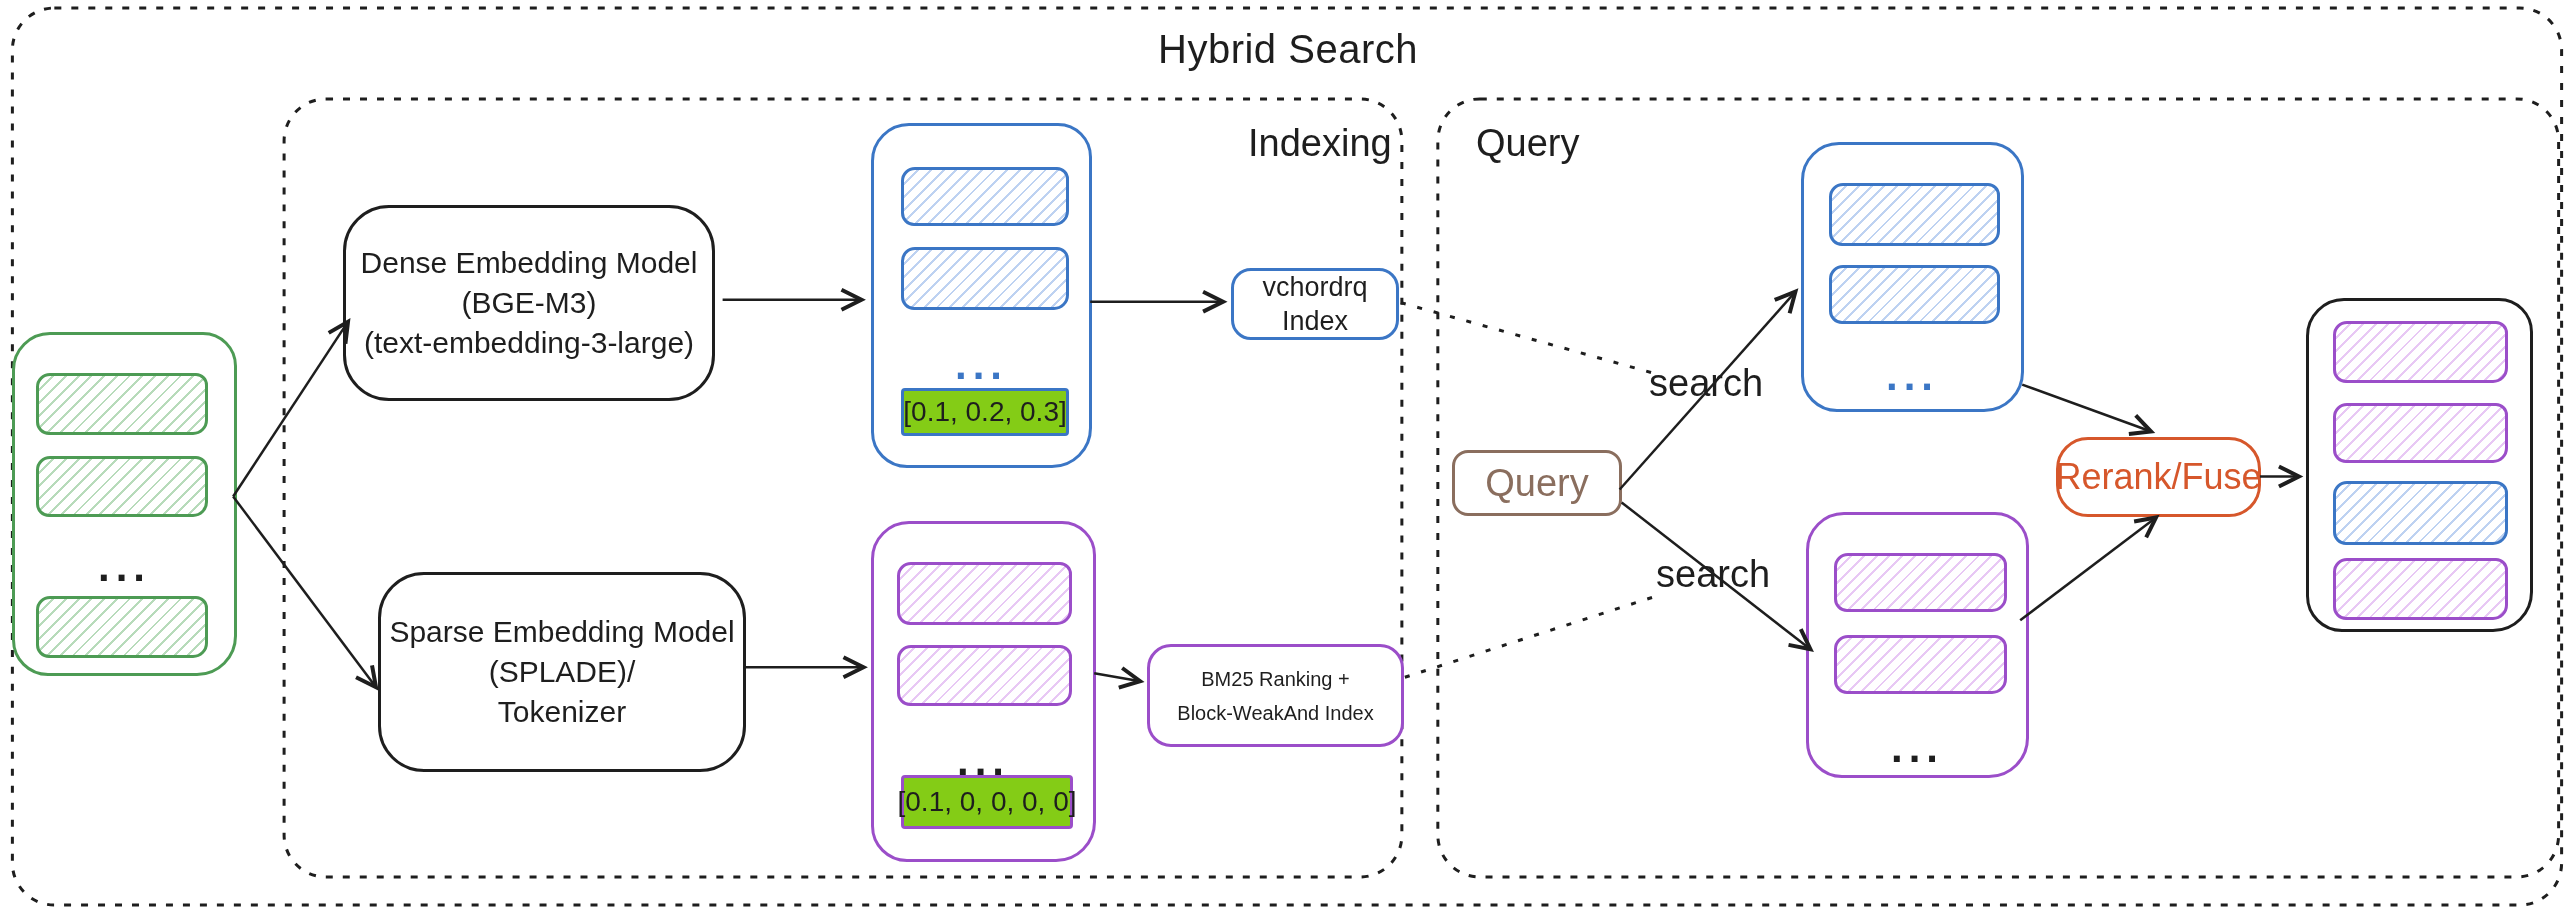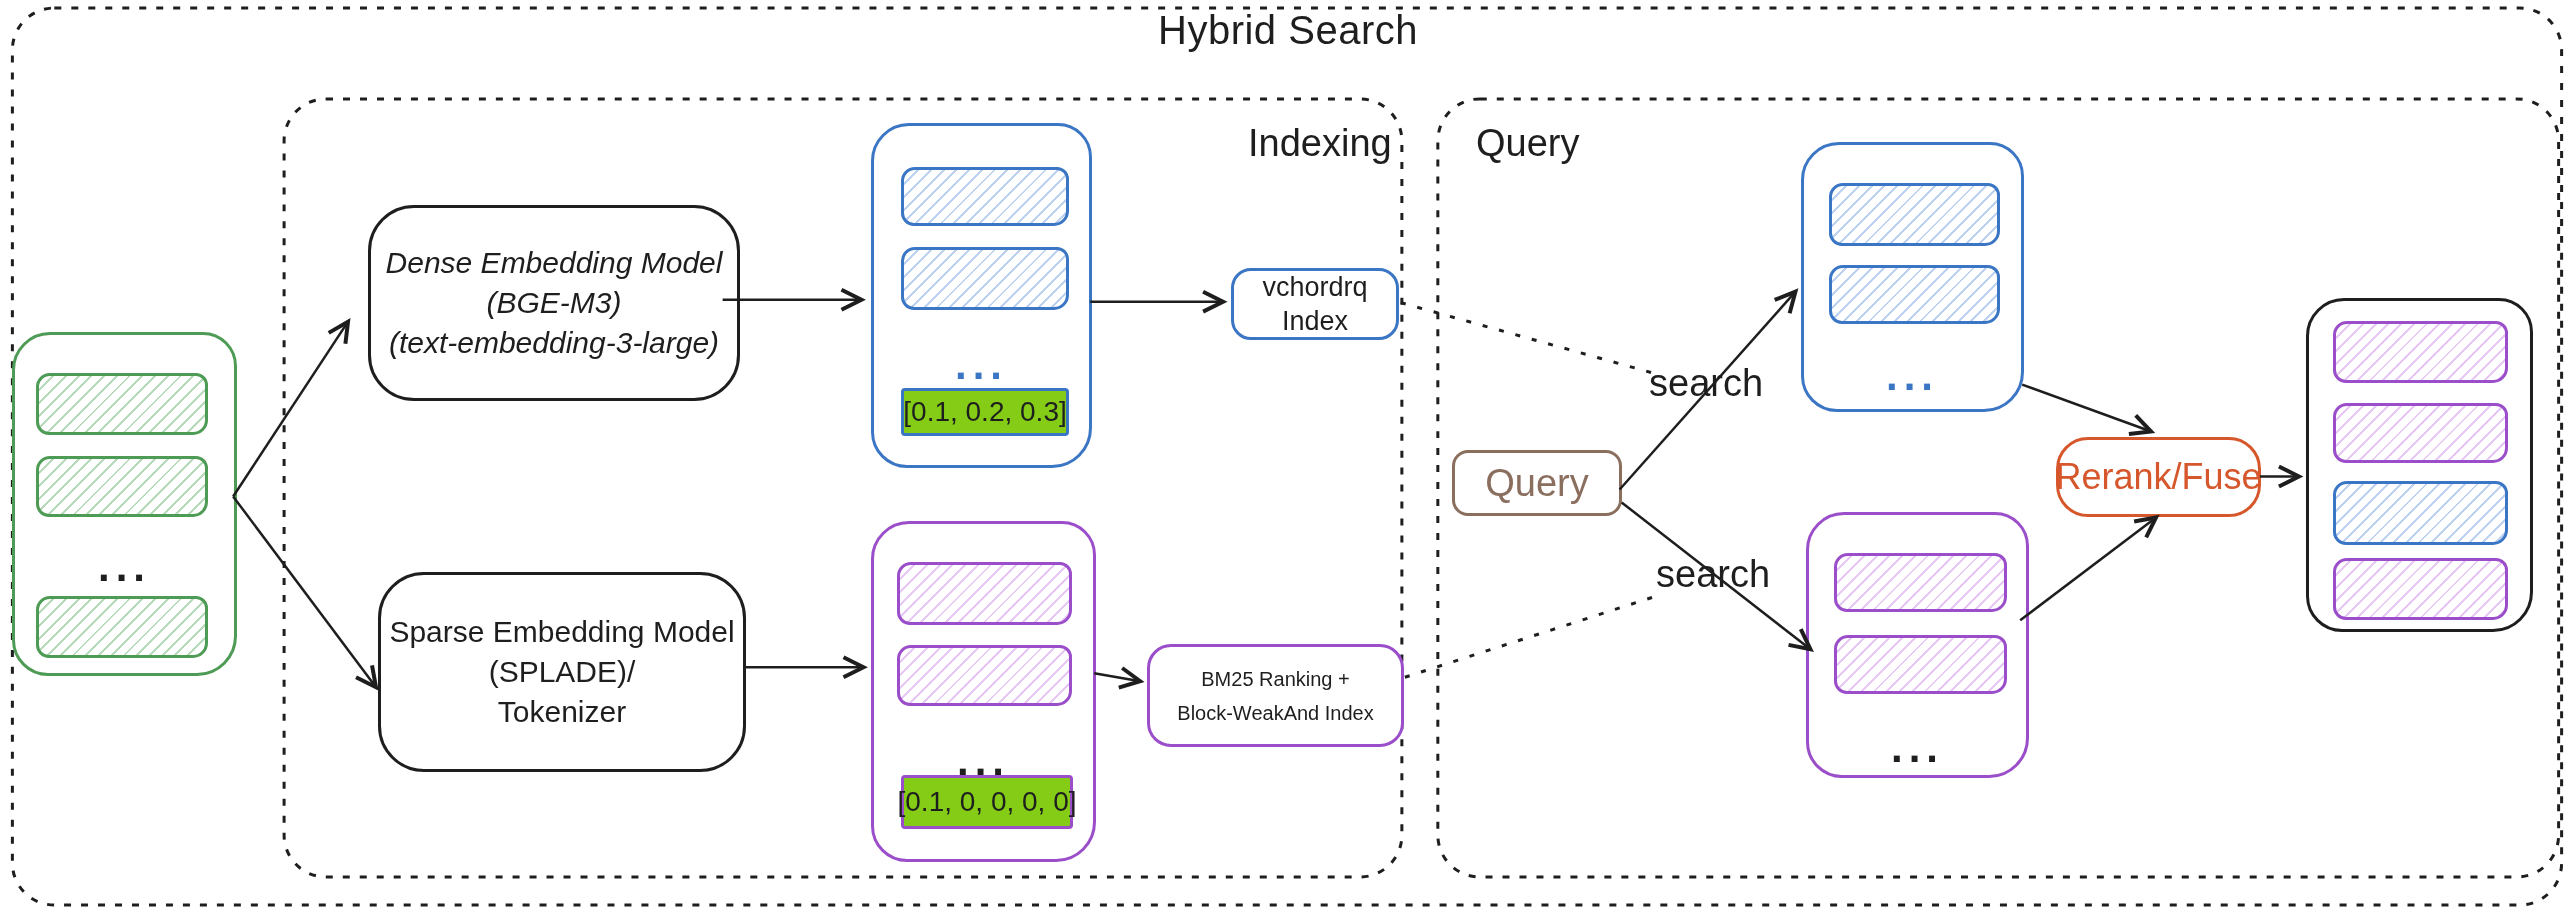--- a/index.html
+++ b/index.html
@@ -2,21 +2,21 @@
 <html><head>
 <meta charset="utf-8">
 <style>
   html,body{margin:0;padding:0;background:#ffffff;}
   #canvas{
     position:relative;width:2576px;height:919px;background:#ffffff;overflow:hidden;
     font-family:"Liberation Sans","DejaVu Sans",sans-serif;color:#1e1e1e;
   }
   .abs{position:absolute;}
   .diagram-title{
-    left:0;top:8px;width:2576px;text-align:center;
+    left:0;top:27px;width:2576px;text-align:center;
     font-size:40px;font-weight:400;letter-spacing:0.5px;
   }
   .section-label{font-size:38px;font-weight:400;}
   
   .stack{
     position:absolute;background:#fff;border:3px solid #1e1e1e;border-radius:38px 34px 40px 36px;
   }
   .stack.green{border-color:#4d9b54;}
   .stack.blue{border-color:#3b76c5;}
   .stack.purple{border-color:#9b4ec9;}
@@ -66,21 +66,21 @@
   <div class="abs section-label" style="left:1248px;top:122px;">Indexing</div>
   <div class="abs section-label" style="left:1476px;top:122px;">Query</div>
 
   <div class="stack green" style="left:12px;top:332px;width:219px;height:338px;">
     <div class="chip green" style="left:21px;top:38px;width:166px;height:56px;"></div>
     <div class="chip green" style="left:21px;top:121px;width:166px;height:55px;"></div>
     <div class="ellipsis" style="top:225px;">...</div>
     <div class="chip green" style="left:21px;top:261px;width:166px;height:56px;"></div>
   </div>
 
-  <div class="node model" style="left:368px;top:205px;width:366px;height:190px;font-style:italic;">
+  <div class="node model" style="left:343px;top:205px;width:366px;height:190px;">
     <div>Dense Embedding Model</div>
     <div>(BGE-M3)</div>
     <div>(text-embedding-3-large)</div>
   </div>
 
   <div class="node model" style="left:378px;top:572px;width:362px;height:194px;">
     <div>Sparse Embedding Model</div>
     <div>(SPLADE)/</div>
     <div>Tokenizer</div>
   </div>

